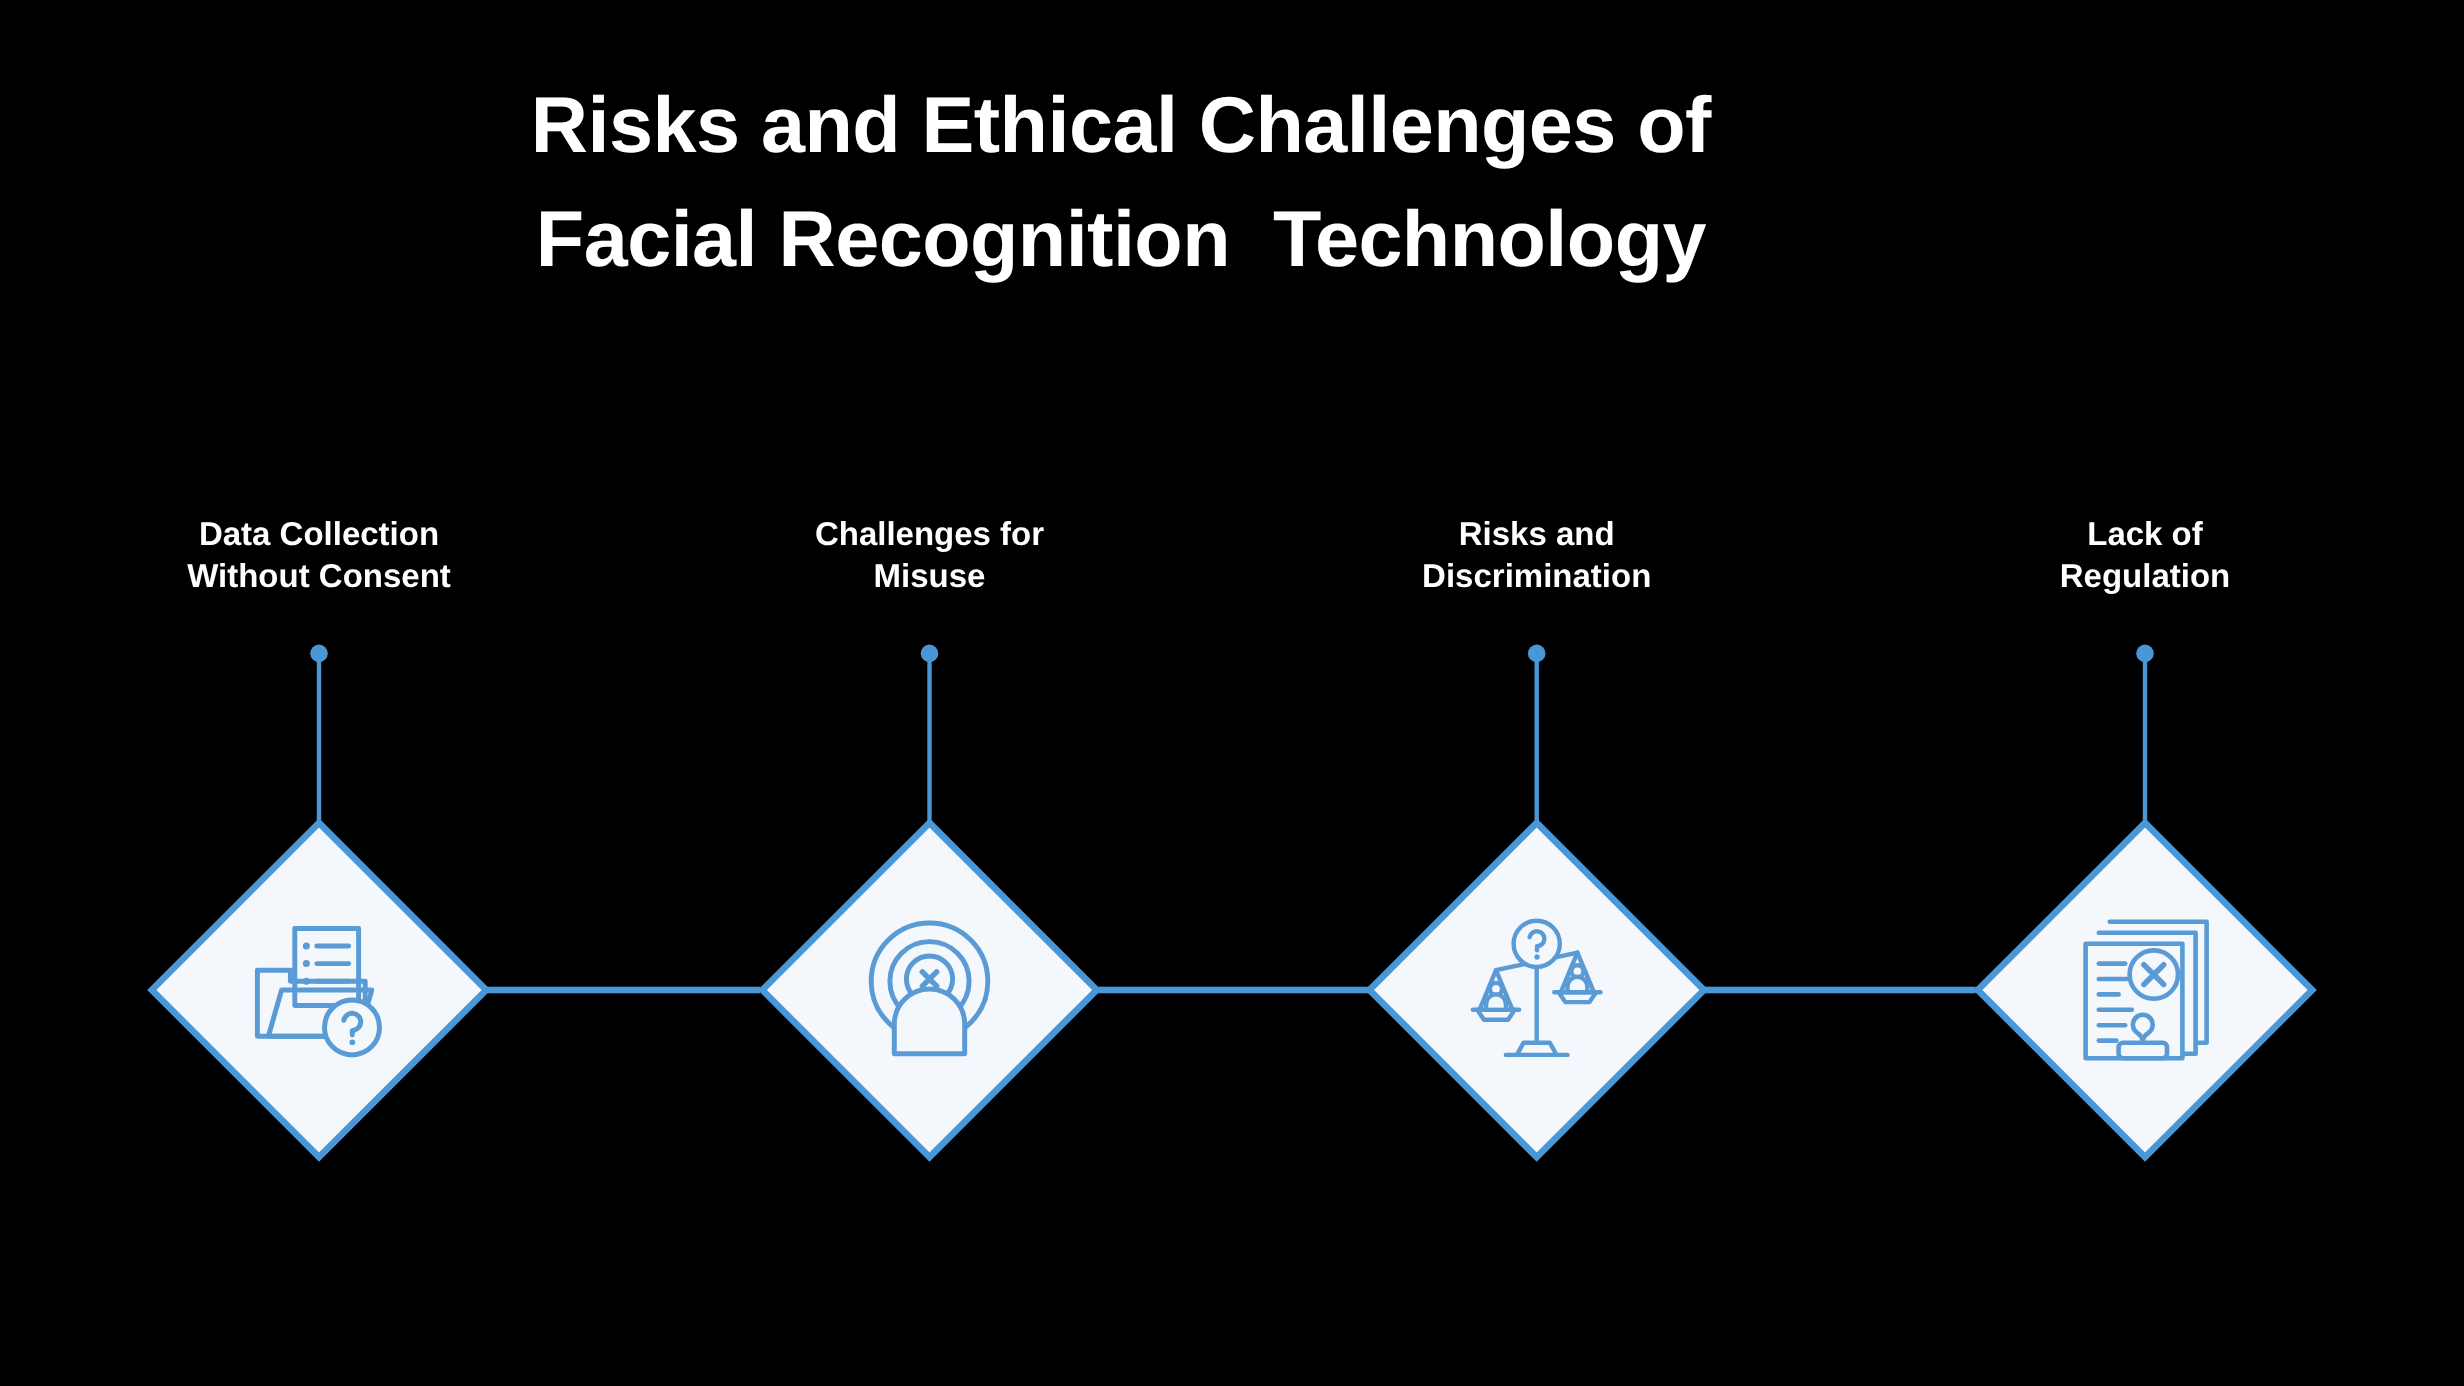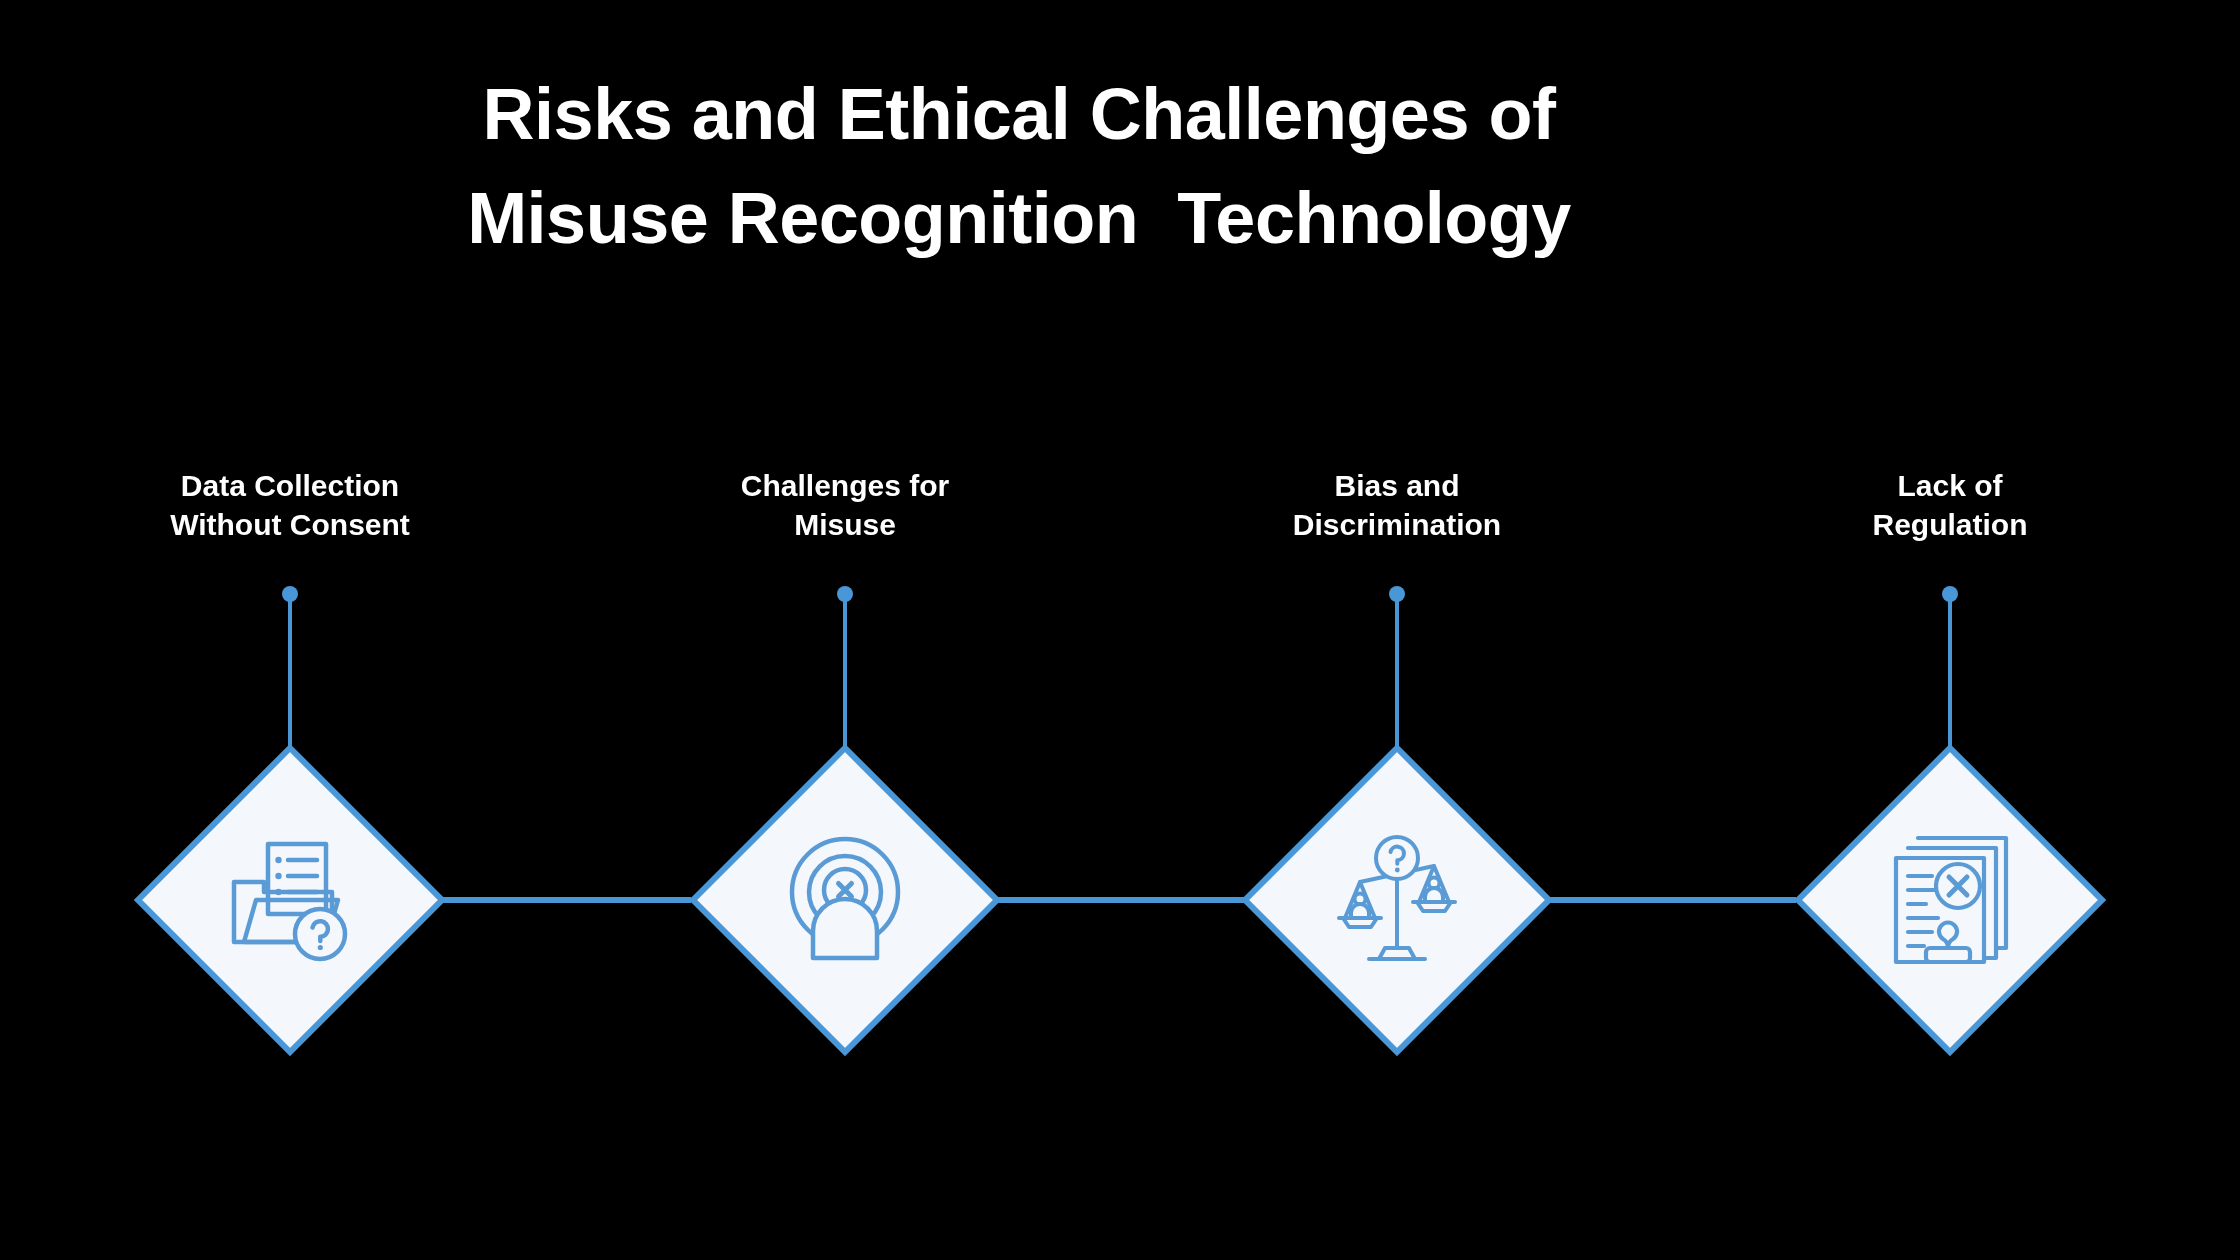--- a/index.html
+++ b/index.html
@@ -118,21 +118,21 @@
   }
   .icon-layer svg { display: block; width: 140px; height: 140px; }
 </style>
 </head>
 <body>
 
 <div id="slide">
 
   <div class="title-block">
     <span class="title-line">Risks and Ethical Challenges of</span>
-    <span class="title-line">Misuse Recognition  Technology</span>
+    <span class="title-line">Facial Recognition  Technology</span>
   </div>
 
   <div class="timeline">
 
     <div class="link" style="left:443px; width:248px;"></div>
     <div class="link" style="left:998px; width:255px;"></div>
     <div class="link" style="left:1550px; width:246px;"></div>
 
     <div class="node" style="left:290px;">
       <div class="node-label">Data Collection
@@ -188,21 +188,21 @@
           <circle cx="70" cy="60" r="21" fill="#f4f7fc"></circle>
 
           <path d="M63.5 53.5 L76.5 66.5 M76.5 53.5 L63.5 66.5" stroke-width="5"></path>
 
           <path d="M38 128 V101 a32 32 0 0 1 64 0 V128 Z" fill="#f4f7fc"></path>
         </svg>
       </div>
     </div>
 
     <div class="node" style="left:1397px;">
-      <div class="node-label">Bias and
+      <div class="node-label">Risks and
 Discrimination</div>
       <div class="stem-dot"></div>
       <div class="stem-line"></div>
       <div class="diamond">
         <svg width="316" height="316" viewBox="0 0 316 316" xmlns="http://www.w3.org/2000/svg">
           <polygon points="158,6 310,158 158,310 6,158" fill="#f4f7fc" stroke="#4a97d8" stroke-width="6"></polygon>
         </svg>
       </div>
 
       <div class="icon-layer">

